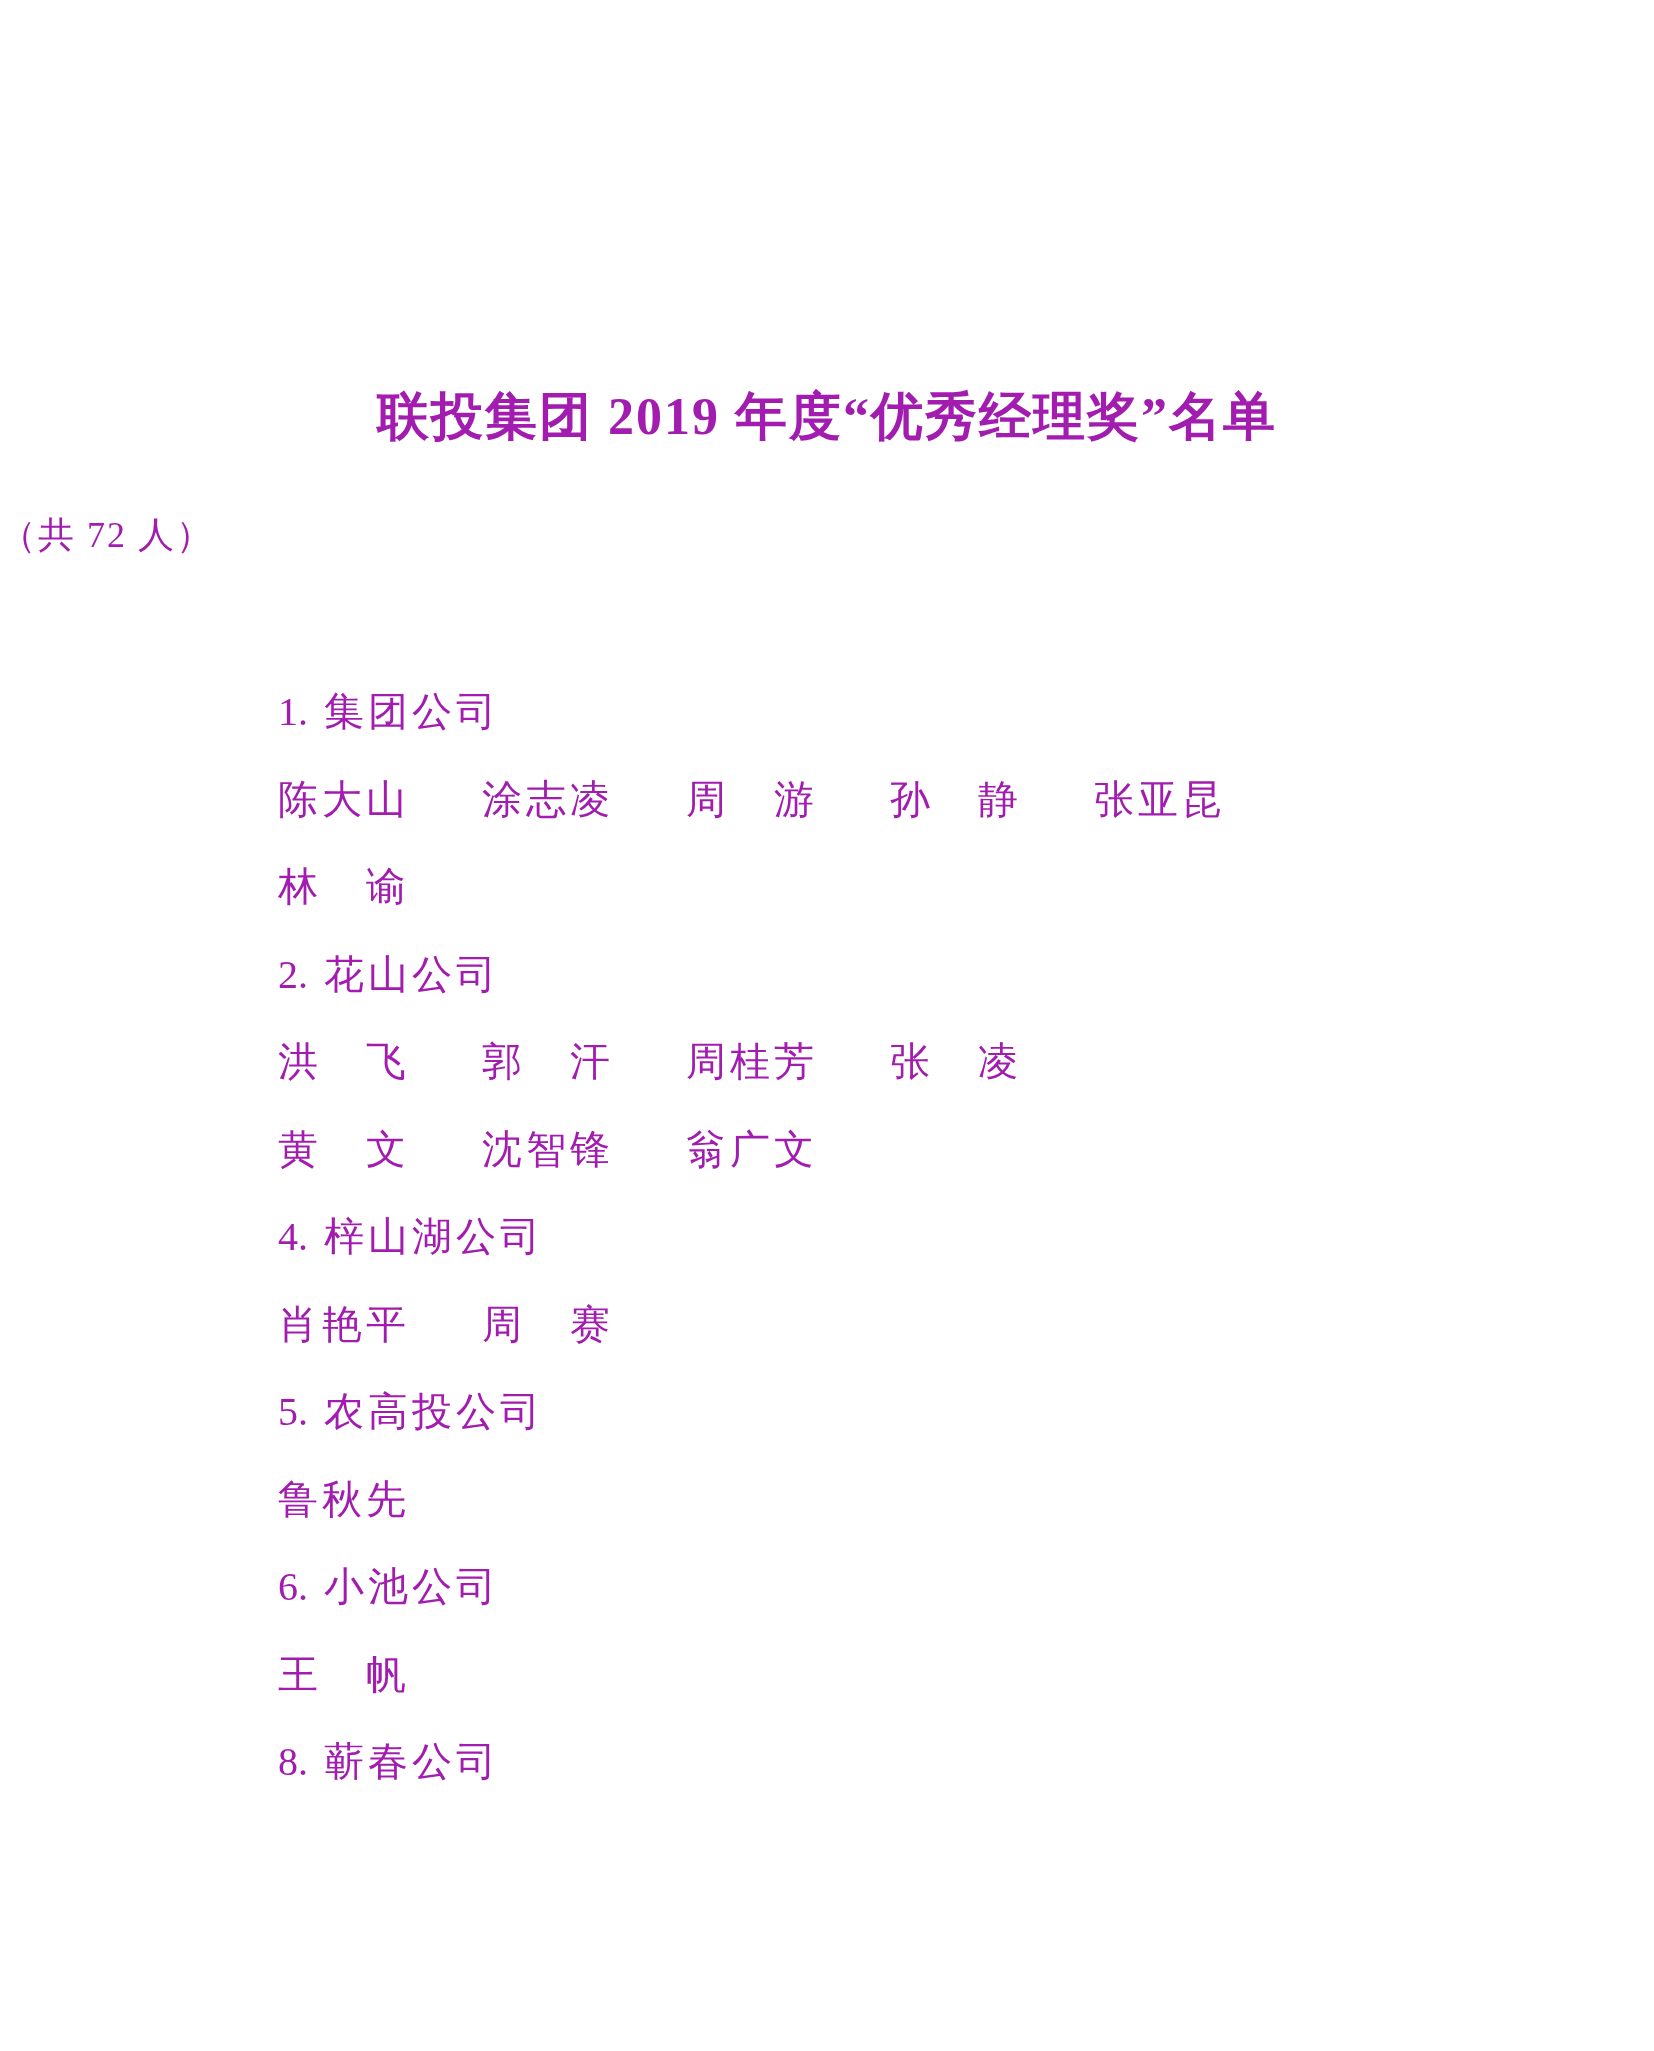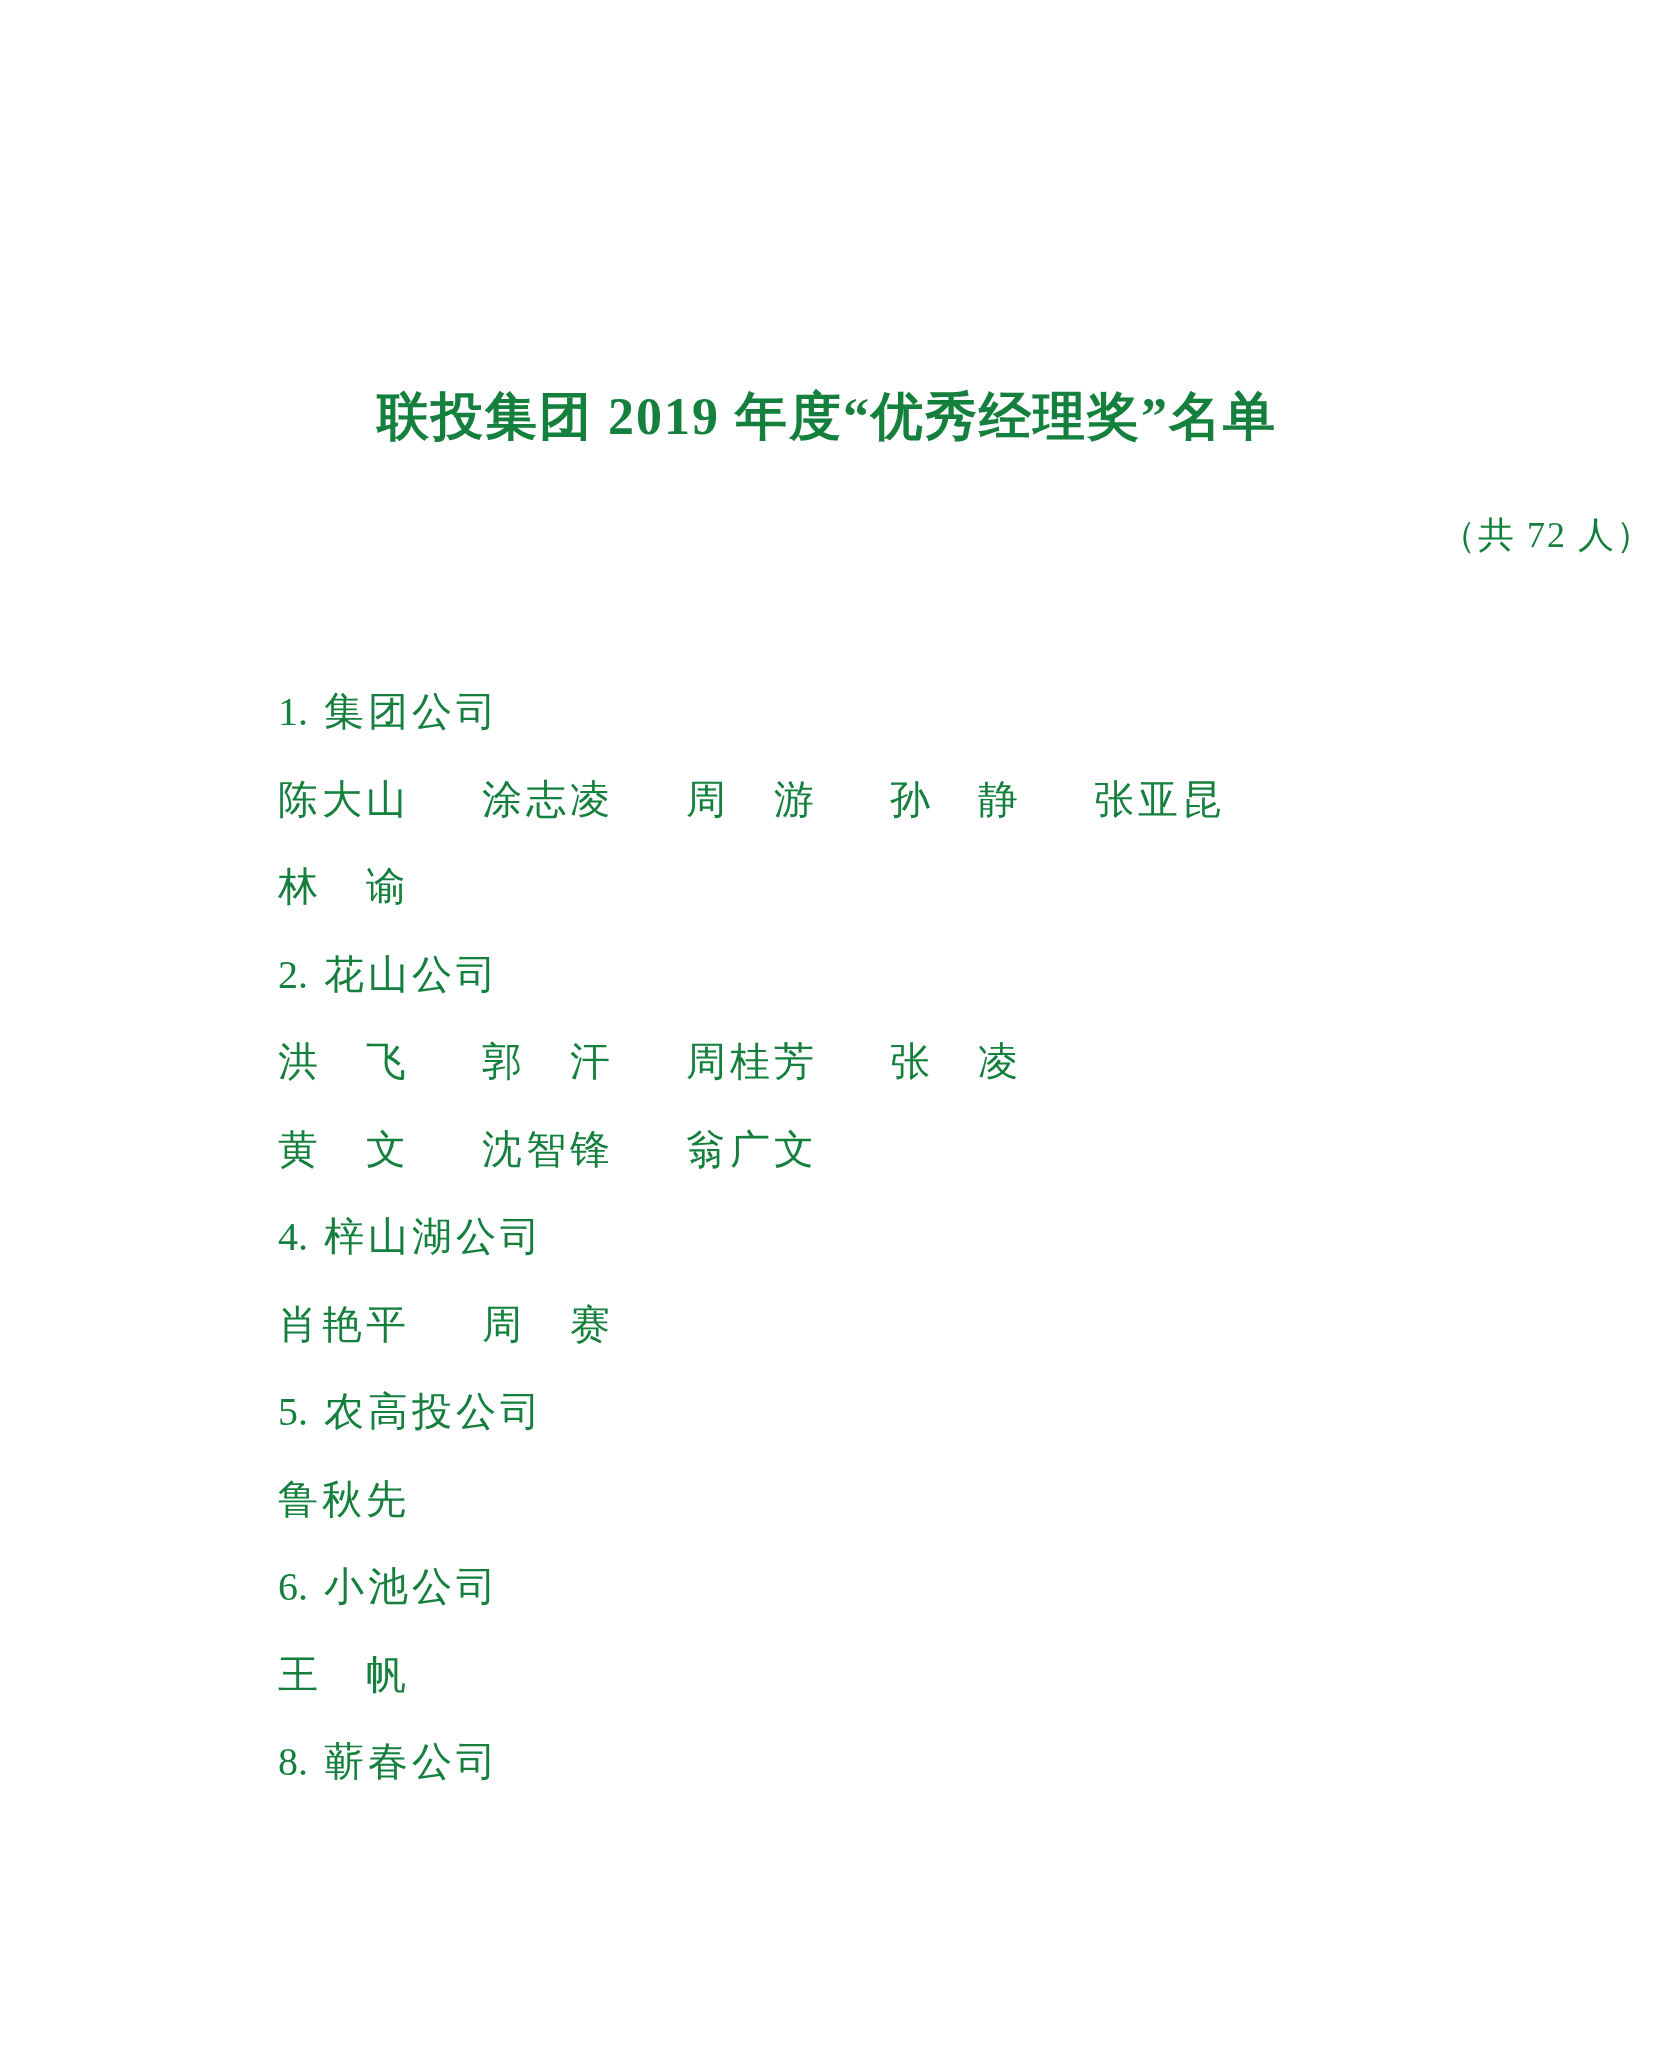--- a/index.html
+++ b/index.html
@@ -5,21 +5,21 @@
   html, body {
     margin: 0;
     padding: 0;
     background: #ffffff;
   }
   .page {
     position: relative;
     width: 1654px;
     height: 2051px;
     background: #ffffff;
-    color: #15803d;
+    color: #a21caf;
     overflow: hidden;
     font-family: "Liberation Serif", serif;
   }
   .title {
     position: absolute;
     top: 386px;
     left: 0;
     right: 0;
     margin: 0;
     text-align: center;
@@ -27,21 +27,21 @@
     font-weight: bold;
     letter-spacing: 2px;
     white-space: nowrap;
     line-height: 1.2;
   }
   .subtitle {
     position: absolute;
     top: 514px;
     left: 0;
     right: 0;
-    text-align: right;
+    text-align: left;
     font-size: 36px;
     letter-spacing: 2px;
     line-height: 1.2;
   }
   .content {
     position: absolute;
     top: 668px;
     left: 238px;
     right: 40px;
     font-size: 40px;

